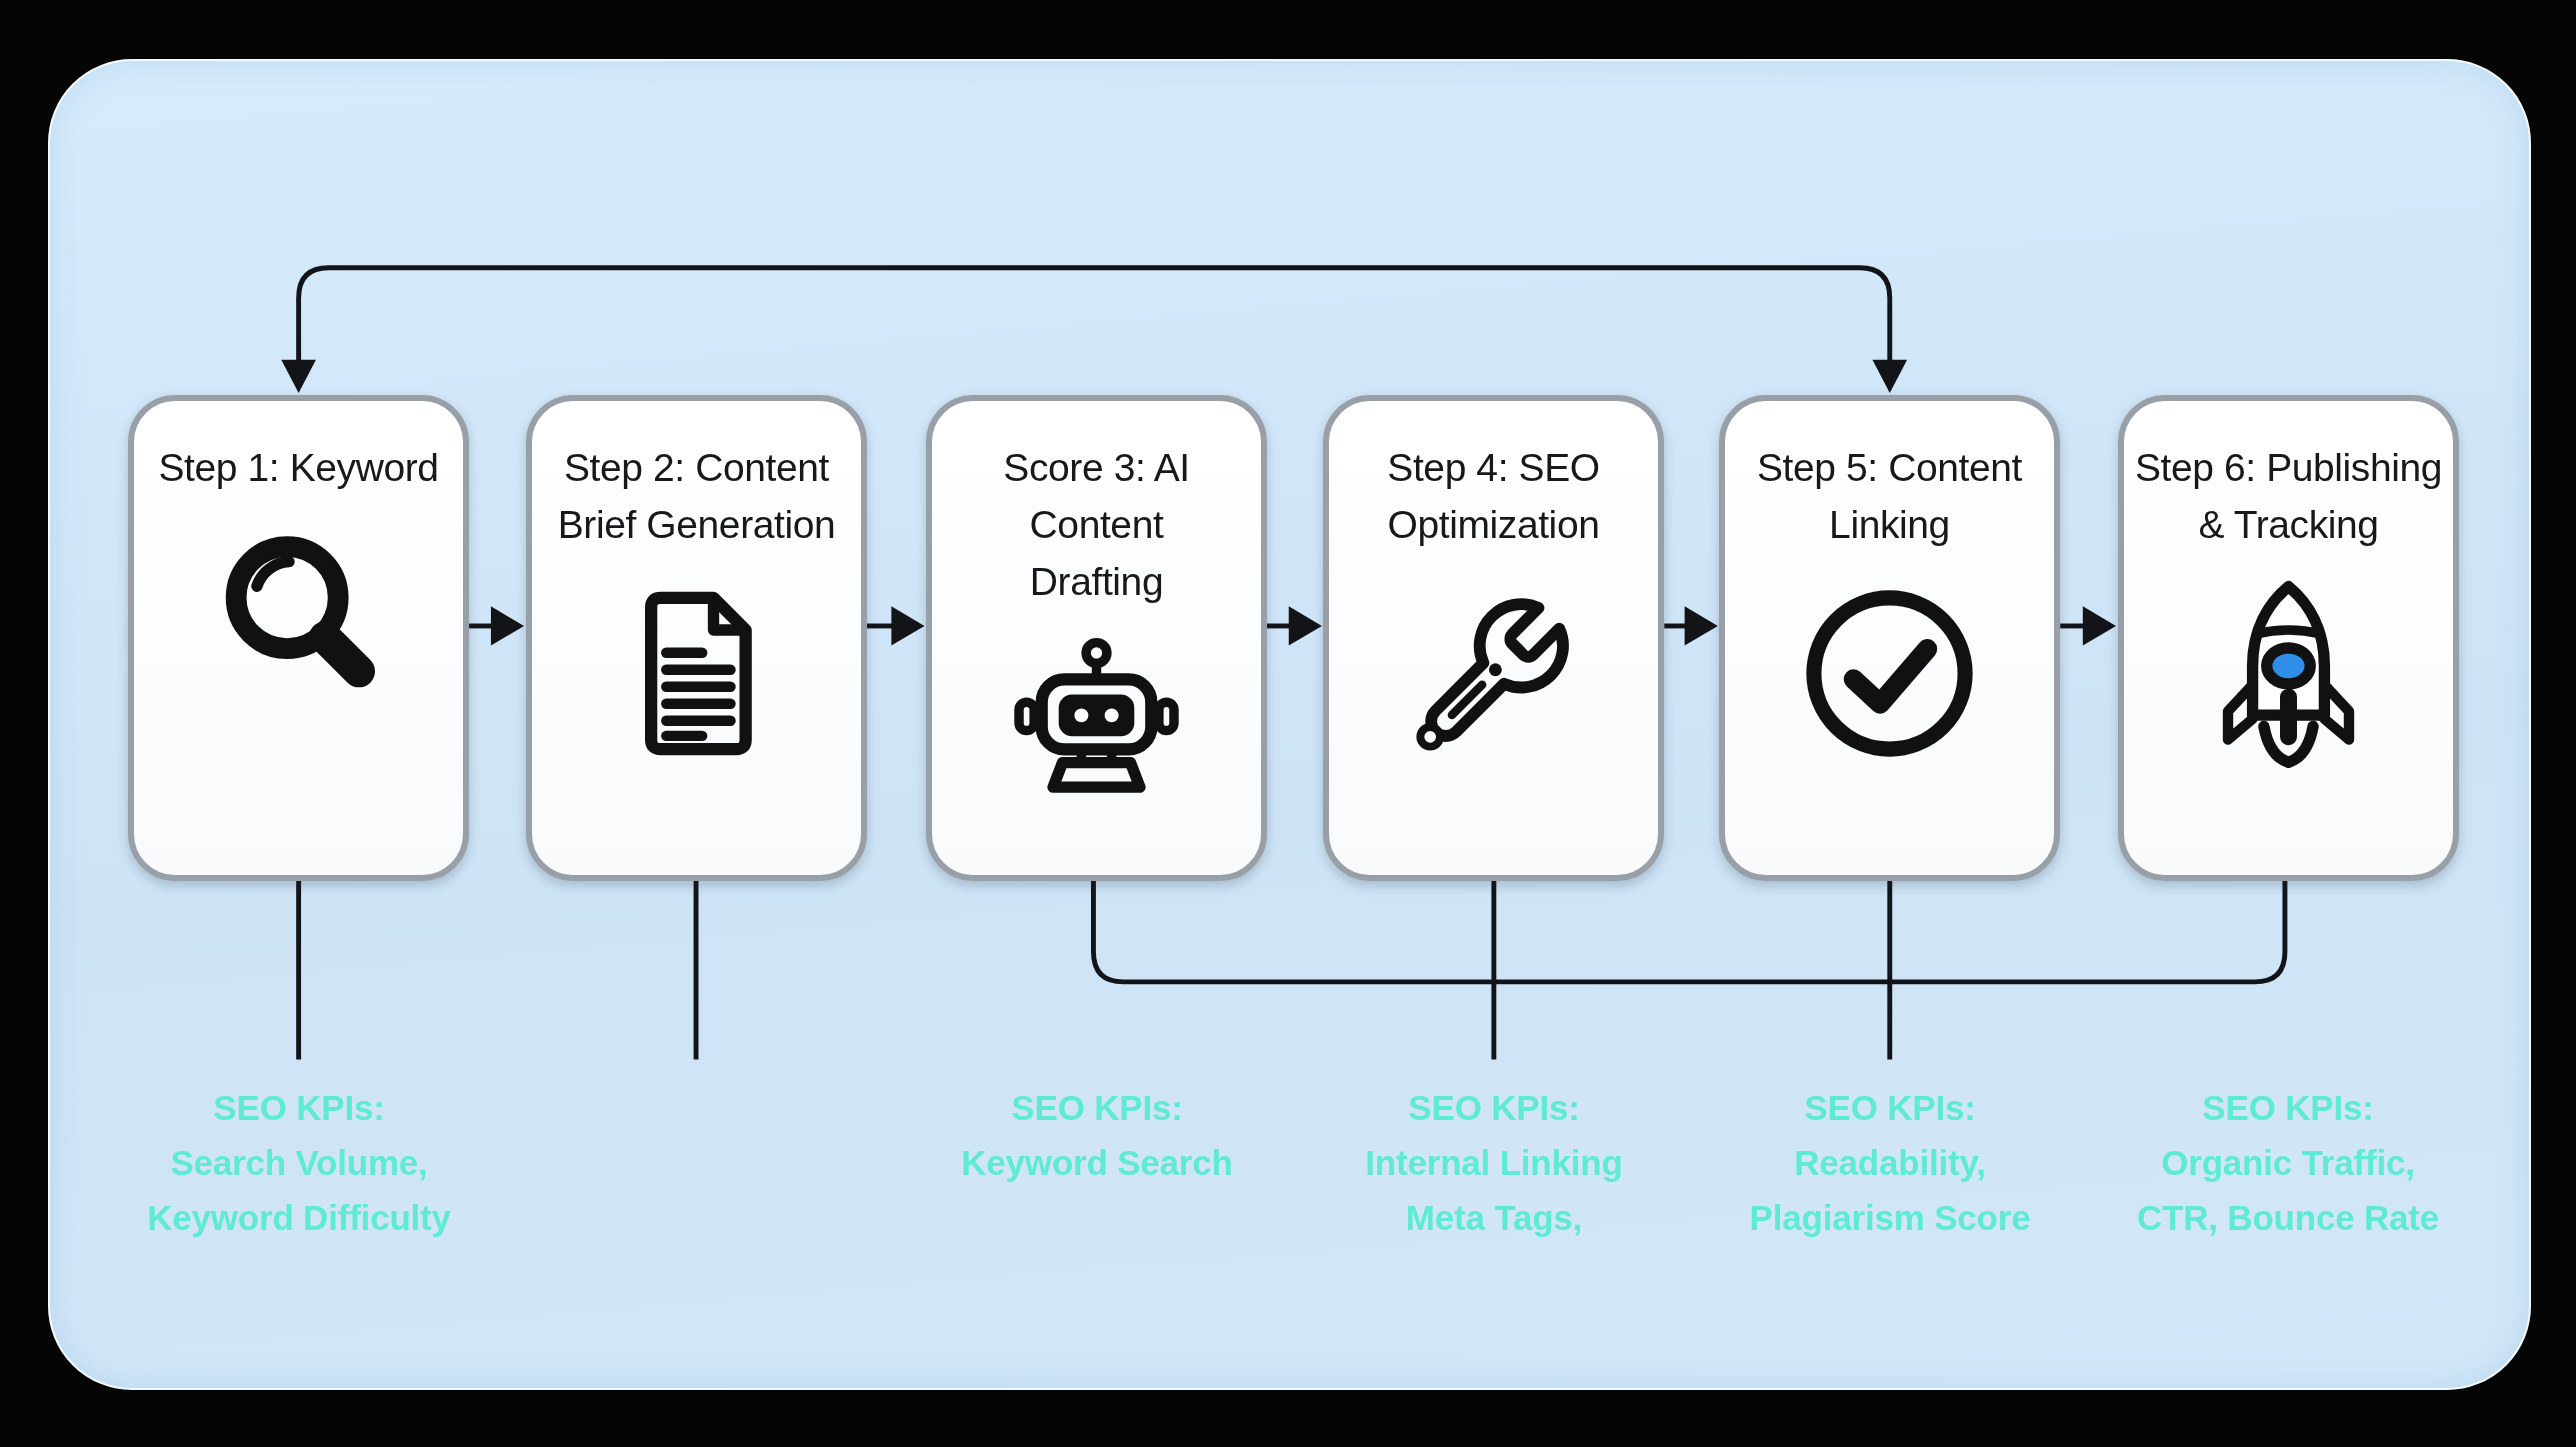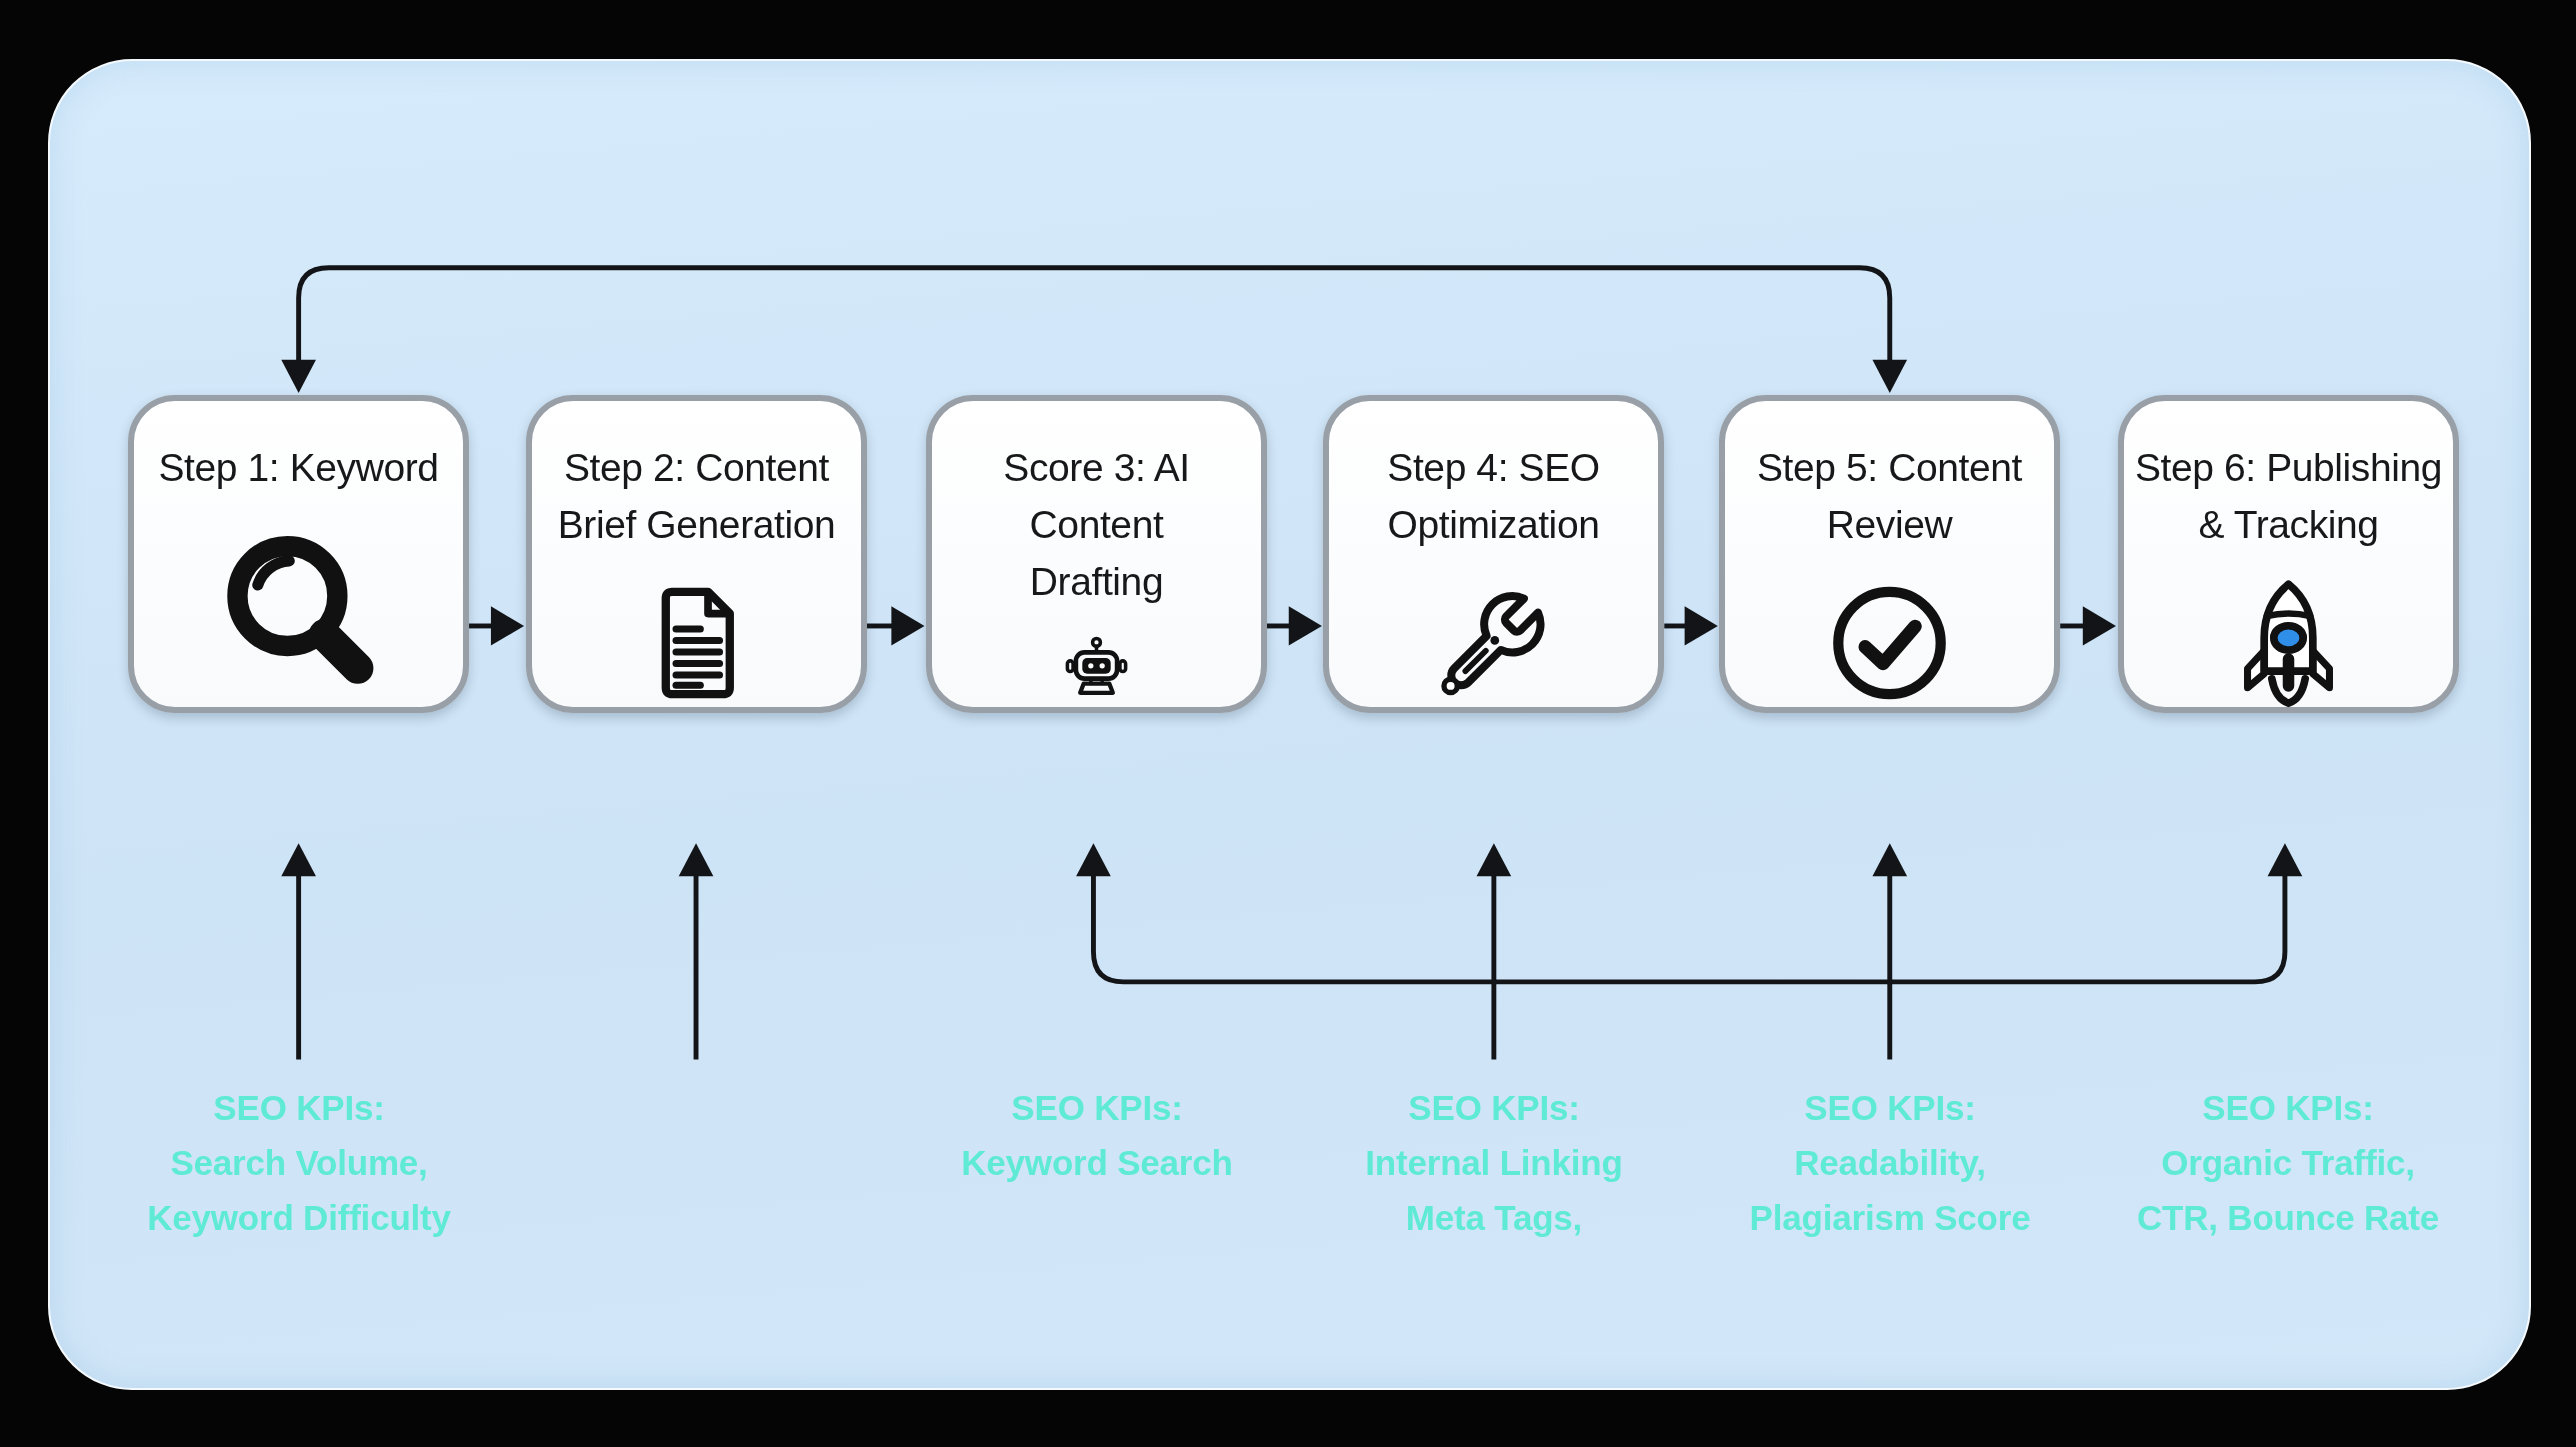--- a/index.html
+++ b/index.html
@@ -9,21 +9,21 @@
   }
   .panel{
     position:absolute;left:48px;top:59px;width:2479px;height:1327px;
     border-radius:84px;
     background:linear-gradient(175deg,#d6ebfb 0%,#cde3f6 55%,#d2e7f8 100%);
     border:2.3px solid #f4f9fd;
     box-shadow:0 0 30px rgba(120,170,215,.25) inset;
   }
   .connectors{position:absolute;left:0;top:0;width:2576px;height:1448px;}
   .step-box{
-    position:absolute;top:395px;width:341px;height:318px;box-sizing:border-box;
+    position:absolute;top:395px;width:341px;height:486px;box-sizing:border-box;
     background:linear-gradient(180deg,#ffffff 0%,#f8fafc 100%);
     border:6.8px solid #999fa7;border-radius:47px;
     box-shadow:0 4.5px 10.6px rgba(30,50,70,.22);
     display:flex;flex-direction:column;align-items:center;
   }
   .step-title{
     margin-top:38px;text-align:center;color:#17181a;
     font-size:39px;line-height:57px;font-weight:400;letter-spacing:-0.4px;
   }
   .icon{width:189px;height:189px;margin-top:26px;}
@@ -128,21 +128,21 @@
       <path transform="translate(6,6) scale(3.67)" stroke-width="1.7" d="M14.7 6.3a1 1 0 0 0 0 1.4l1.6 1.6a1 1 0 0 0 1.4 0l3.77-3.77a6 6 0 0 1-7.94 7.94l-6.91 6.91a2.12 2.12 0 0 1-3-3l6.91-6.91a6 6 0 0 1 7.94-7.94l-3.76 3.76z"></path>
       <line x1="28" y1="72" x2="44" y2="56" stroke-width="4.5"></line>
       <circle cx="51" cy="48" r="3.4" fill="#111" stroke="none"></circle>
       <circle cx="16.5" cy="83.5" r="5.2" fill="#fff" stroke="#111" stroke-width="4.2"></circle>
     </svg>
   </div>
 
   <div class="step-box" style="left:1719px">
     <div class="step-title">
       <div>Step 5: Content</div>
-      <div>Review</div>
+      <div>Linking</div>
     </div>
     <svg class="icon" viewBox="0 0 100 100" fill="none" stroke="#111">
       <circle cx="50" cy="50" r="40" stroke-width="8"></circle>
       <path d="M 31 53 L 45 66 L 70 37" stroke-width="10.5"></path>
     </svg>
   </div>
 
   <div class="step-box" style="left:2118px">
     <div class="step-title">
       <div>Step 6: Publishing</div>

